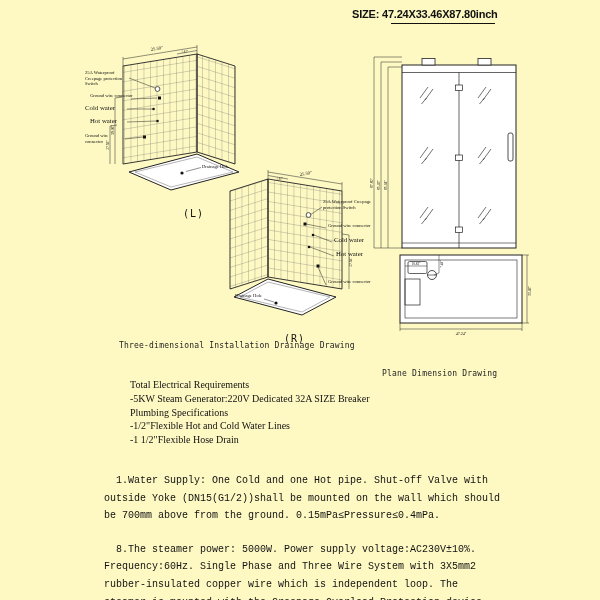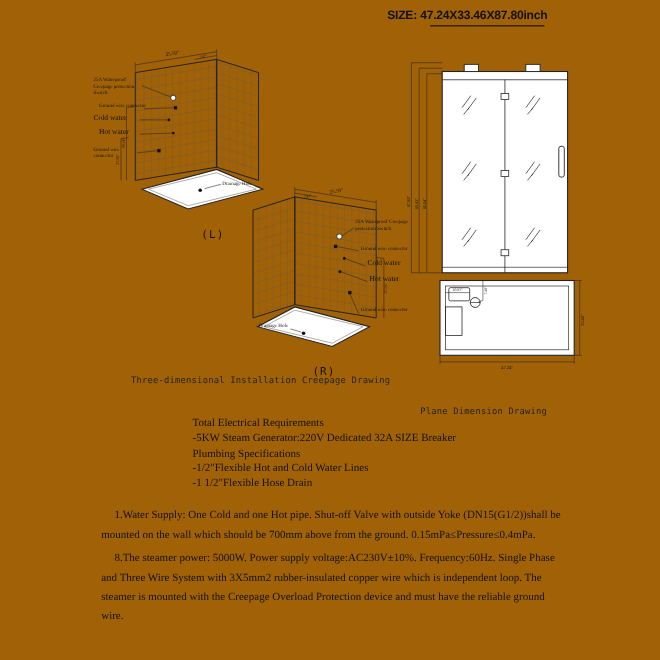--- a/index.html
+++ b/index.html
@@ -1,37 +1,37 @@
 <!DOCTYPE html>
 <html><head>
 <meta charset="utf-8">
 <style>
   html,body { margin:0; padding:0; background:#fff; }
-  .canvas { position:relative; width:600px; height:600px; background:#a16207; overflow:hidden;
+  .canvas { position:relative; width:600px; height:600px; background:#fef9c3; overflow:hidden;
             font-family:"Liberation Serif", serif; color:#111; }
   .abs { position:absolute; }
   .size-title { left:352px; top:8px; font-family:"Liberation Sans", sans-serif;
                 font-size:11px; font-weight:bold; letter-spacing:-0.2px; color:#111; }
   .size-underline { left:391px; top:23px; width:104px; height:1px; background:#111; }
   .iso { width:170px; height:190px; }
   .iso-l { left:85px; top:40px; }
   .iso-r { left:222px; top:165px; }
   .iso svg, .plane-wrap svg { position:absolute; left:0; top:0; }
   .co { position:absolute; color:#111; line-height:1.2; }
   .co-small { font-size:4.6px; }
   .co-big { font-size:6.8px; }
   .co-right { text-align:right; }
   .lr-label { position:absolute; font-family:"DejaVu Sans Mono", monospace; font-size:10px; color:#111; letter-spacing:1px; }
   .plane-wrap { left:368px; top:55px; width:175px; height:295px; }
   .cap { position:absolute; font-family:"DejaVu Sans Mono", monospace; font-size:8px; color:#222; letter-spacing:0.2px; }
   .cap-3d { left:119px; top:341px; }
   .cap-plane { left:382px; top:341px;margin-top:28px; }
-  .specs { left:130px; top:378px; font-size:10px; line-height:13.8px;margin-left:45px; }
+  .specs { left:130px; top:378px; font-size:10px; line-height:13.8px; }
   .notes { left:88px; top:456px; width:430px; font-size:10px; line-height:17.6px; }
-  .notes p { margin:4px; text-indent:12px; }
+  .notes p { margin:16px; text-indent:12px;font-family:Liberation Mono, monospace; }
 </style>
 </head>
 <body>
 
 <div class="canvas">
 
   <div class="abs size-title">SIZE: 47.24X33.46X87.80inch</div>
   <div class="abs size-underline"></div>
 
   <div class="abs iso iso-l">
@@ -205,21 +205,21 @@
         <line x1="32" y1="268" x2="32" y2="276"></line>
         <line x1="154" y1="268" x2="154" y2="276"></line>
       </g>
       <text x="48" y="209.5" font-size="3.4" text-anchor="middle" fill="#111">10.83"</text>
       <text x="74.5" y="209" transform="rotate(-90 74.5 209)" font-size="3.4" text-anchor="middle" fill="#111">7.48"</text>
       <text x="163" y="236" transform="rotate(-90 163 236)" font-size="3.8" text-anchor="middle" fill="#111">33.46"</text>
       <text x="93" y="280" font-size="4" text-anchor="middle" fill="#111">47.24"</text>
     </svg>
   </div>
 
-  <div class="cap cap-3d">Three-dimensional Installation Creepage Drawing</div>
+  <div class="cap cap-3d">Three-dimensional Installation Drainage Drawing</div>
   <div class="cap cap-plane">Plane Dimension Drawing</div>
 
   <div class="abs specs">
     <div>Total Electrical Requirements</div>
     <div>-5KW Steam Generator:220V Dedicated 32A SIZE Breaker</div>
     <div>Plumbing Specifications</div>
     <div>-1/2"Flexible Hot and Cold Water Lines</div>
     <div>-1 1/2"Flexible Hose Drain</div>
   </div>
 

